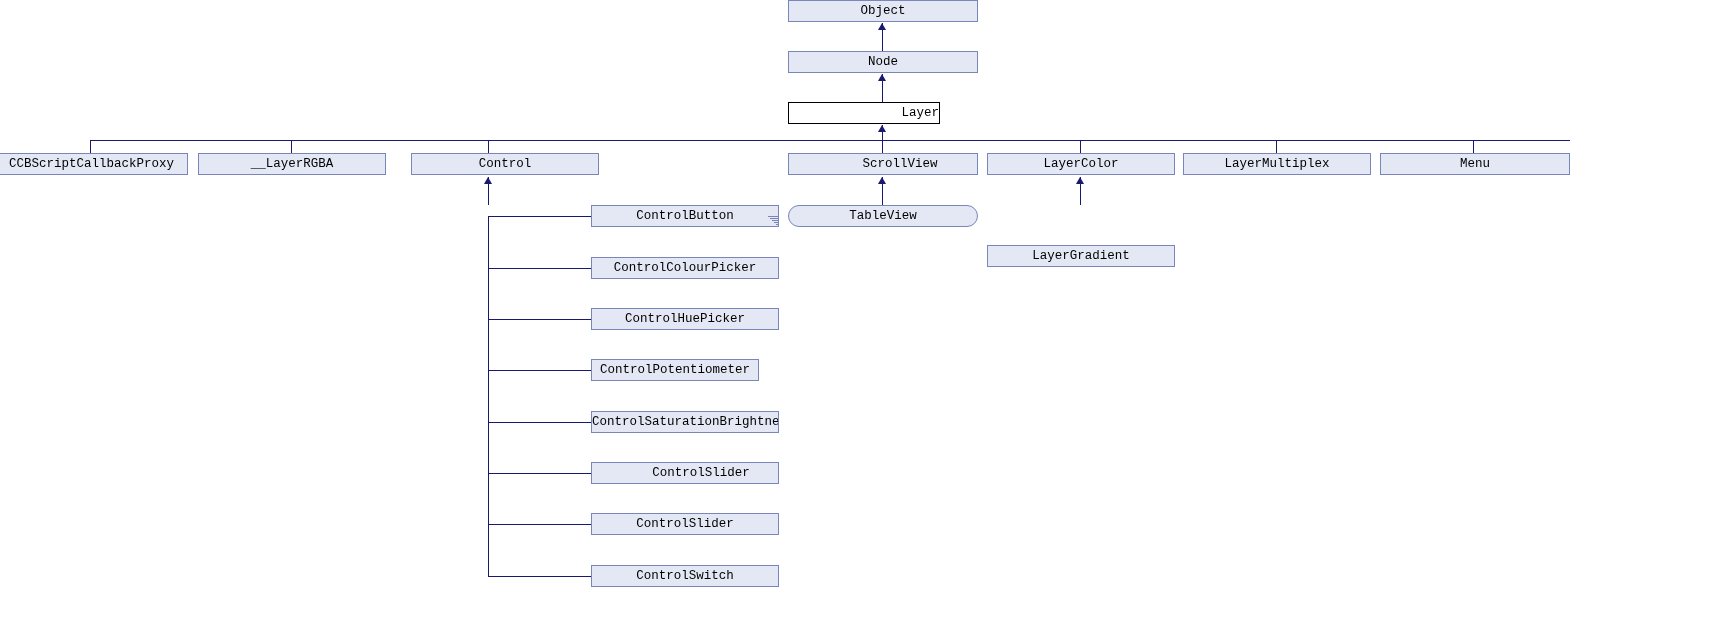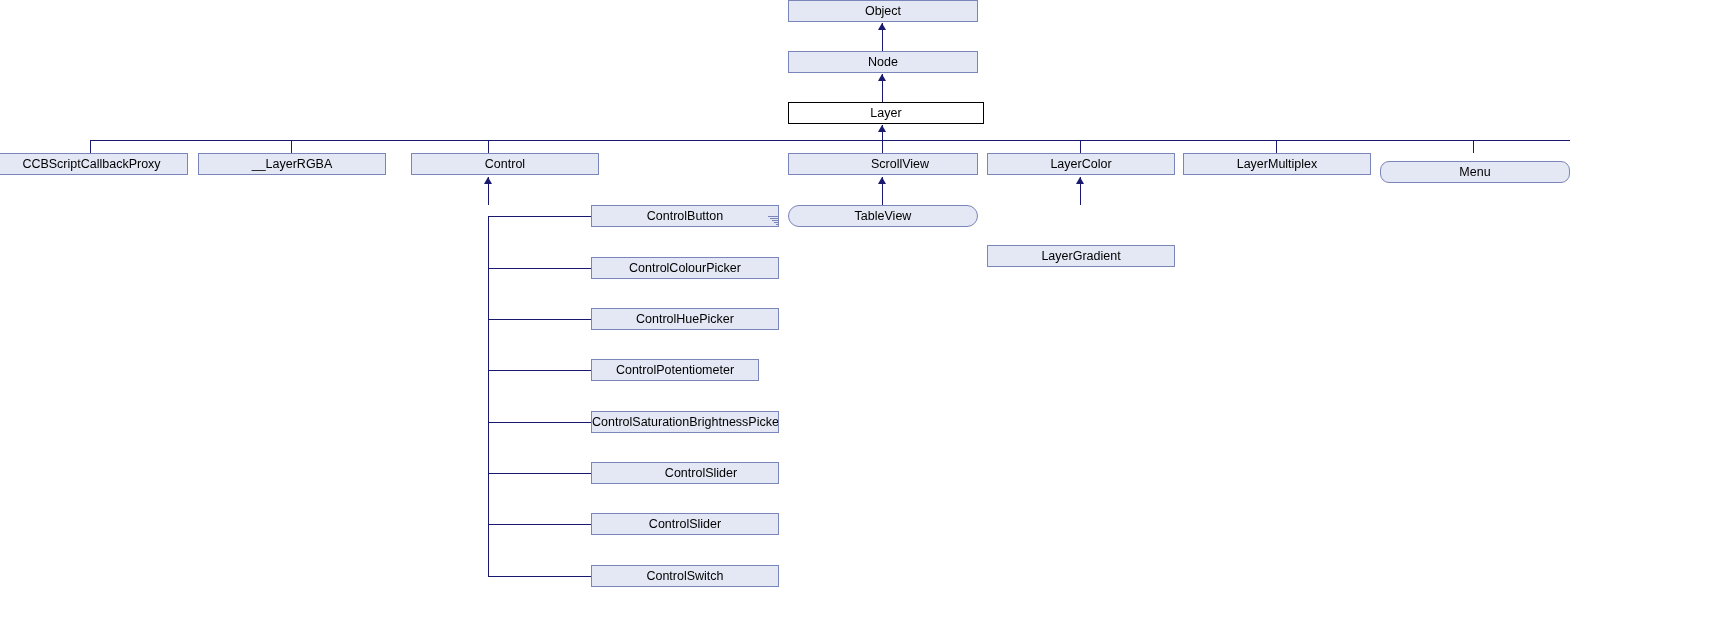--- a/index.html
+++ b/index.html
@@ -22,20 +22,21 @@
     height: 22px;
     line-height: 20px;
     text-align: center;
     font-size: 12.5px;
     color: #000000;
     background: #e4e8f4;
     border: 1px solid #7a86ba;
     white-space: nowrap;
     overflow: hidden;
     cursor: pointer;
+    font-family: Liberation Mono, monospace;
   }
   .node.current {
     background: #ffffff;
     border: 1px solid #000000;
     font-weight: normal;
   }
   .edge {
     position: absolute;
     background: #191970;
   }
@@ -87,28 +88,28 @@
     <div class="edge h" style="left: 488px; top: 216px; width: 103px;"></div>
     <div class="edge h" style="left: 488px; top: 268px; width: 103px;"></div>
     <div class="edge h" style="left: 488px; top: 319px; width: 103px;"></div>
     <div class="edge h" style="left: 488px; top: 370px; width: 103px;"></div>
     <div class="edge h" style="left: 488px; top: 422px; width: 103px;"></div>
     <div class="edge h" style="left: 488px; top: 473px; width: 103px;"></div>
     <div class="edge h" style="left: 488px; top: 524px; width: 103px;"></div>
     <div class="edge h" style="left: 488px; top: 576px; width: 103px;"></div>
     <div class="node" style="left: 788px; top: 0px; width: 190px;">Object</div>
     <div class="node" style="left: 788px; top: 51px; width: 190px;">Node</div>
-    <div class="node current" style="left: 788px; top: 102px; width: 196px;">Layer</div>
+    <div class="node current" style="left: 788px; top: 102px; width: 152px; text-align: right;">Layer</div>
     <div class="node" style="left: -5px; top: 153px; width: 193px;">CCBScriptCallbackProxy</div>
     <div class="node" style="left: 198px; top: 153px; width: 188px;">__LayerRGBA</div>
     <div class="node" style="left: 395px; top: 153px; width: 188px; margin-left: 16px;">Control</div>
     <div class="node" style="left: 788px; top: 153px; width: 190px; padding-left: 34px;">ScrollView</div>
     <div class="node" style="left: 987px; top: 153px; width: 188px;">LayerColor</div>
     <div class="node" style="left: 1183px; top: 153px; width: 188px;">LayerMultiplex</div>
-    <div class="node" style="left: 1380px; top: 161px; width: 190px; border-radius: 9px;">Menu</div>
+    <div class="node" style="left: 1380px; top: 153px; width: 190px;">Menu</div>
     <div class="node" style="left: 788px; top: 205px; width: 190px; border-radius: 11px;">TableView</div>
     <div class="node" style="left: 987px; top: 205px; width: 188px; margin-top: 40px;">LayerGradient</div>
     <div class="node" style="left: 591px; top: 205px; width: 188px;">ControlButton</div>
     <div class="dogear" style="left: 767px; top: 215px; width: 12px; height: 12px;">
       <i style="left: 11px; top: 11px; width: 1px;"></i>
       <i style="left: 9px; top: 9px; width: 3px;"></i>
       <i style="left: 7px; top: 7px; width: 5px;"></i>
       <i style="left: 5px; top: 5px; width: 7px;"></i>
       <i style="left: 3px; top: 3px; width: 9px;"></i>
       <i style="left: 1px; top: 1px; width: 11px;"></i>

